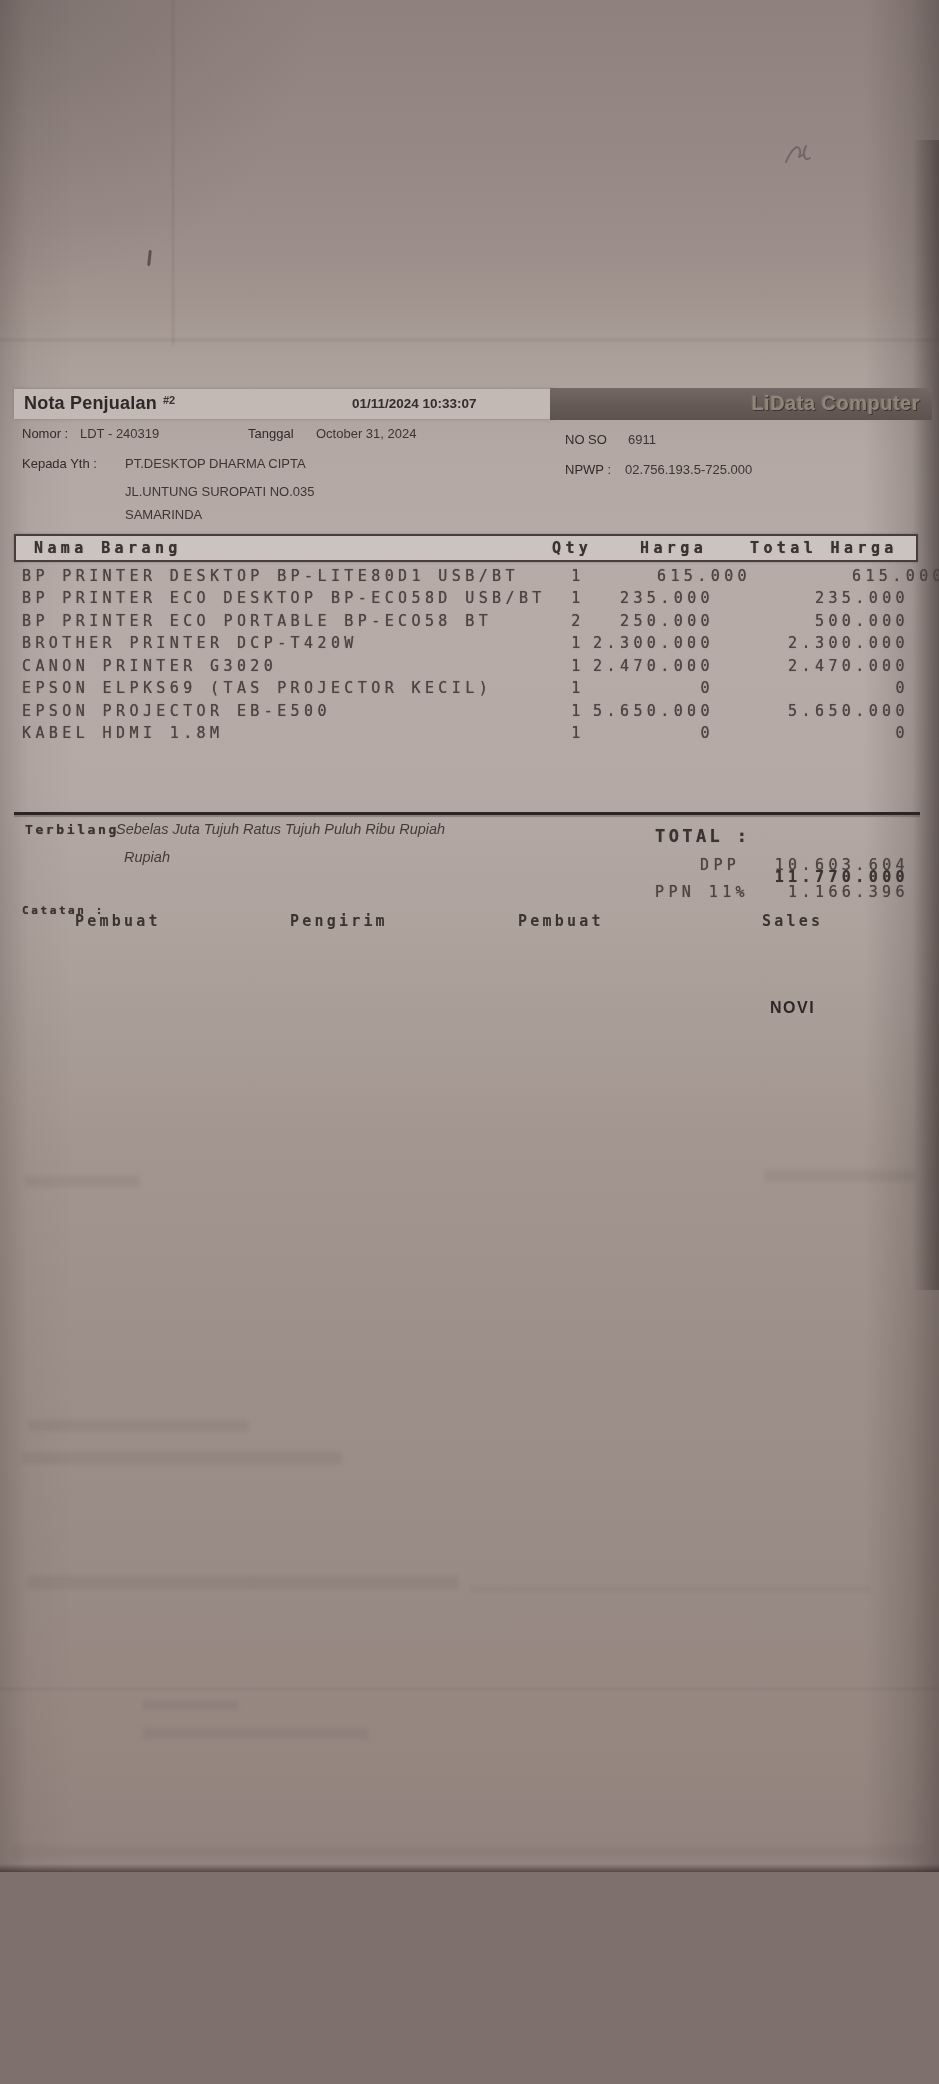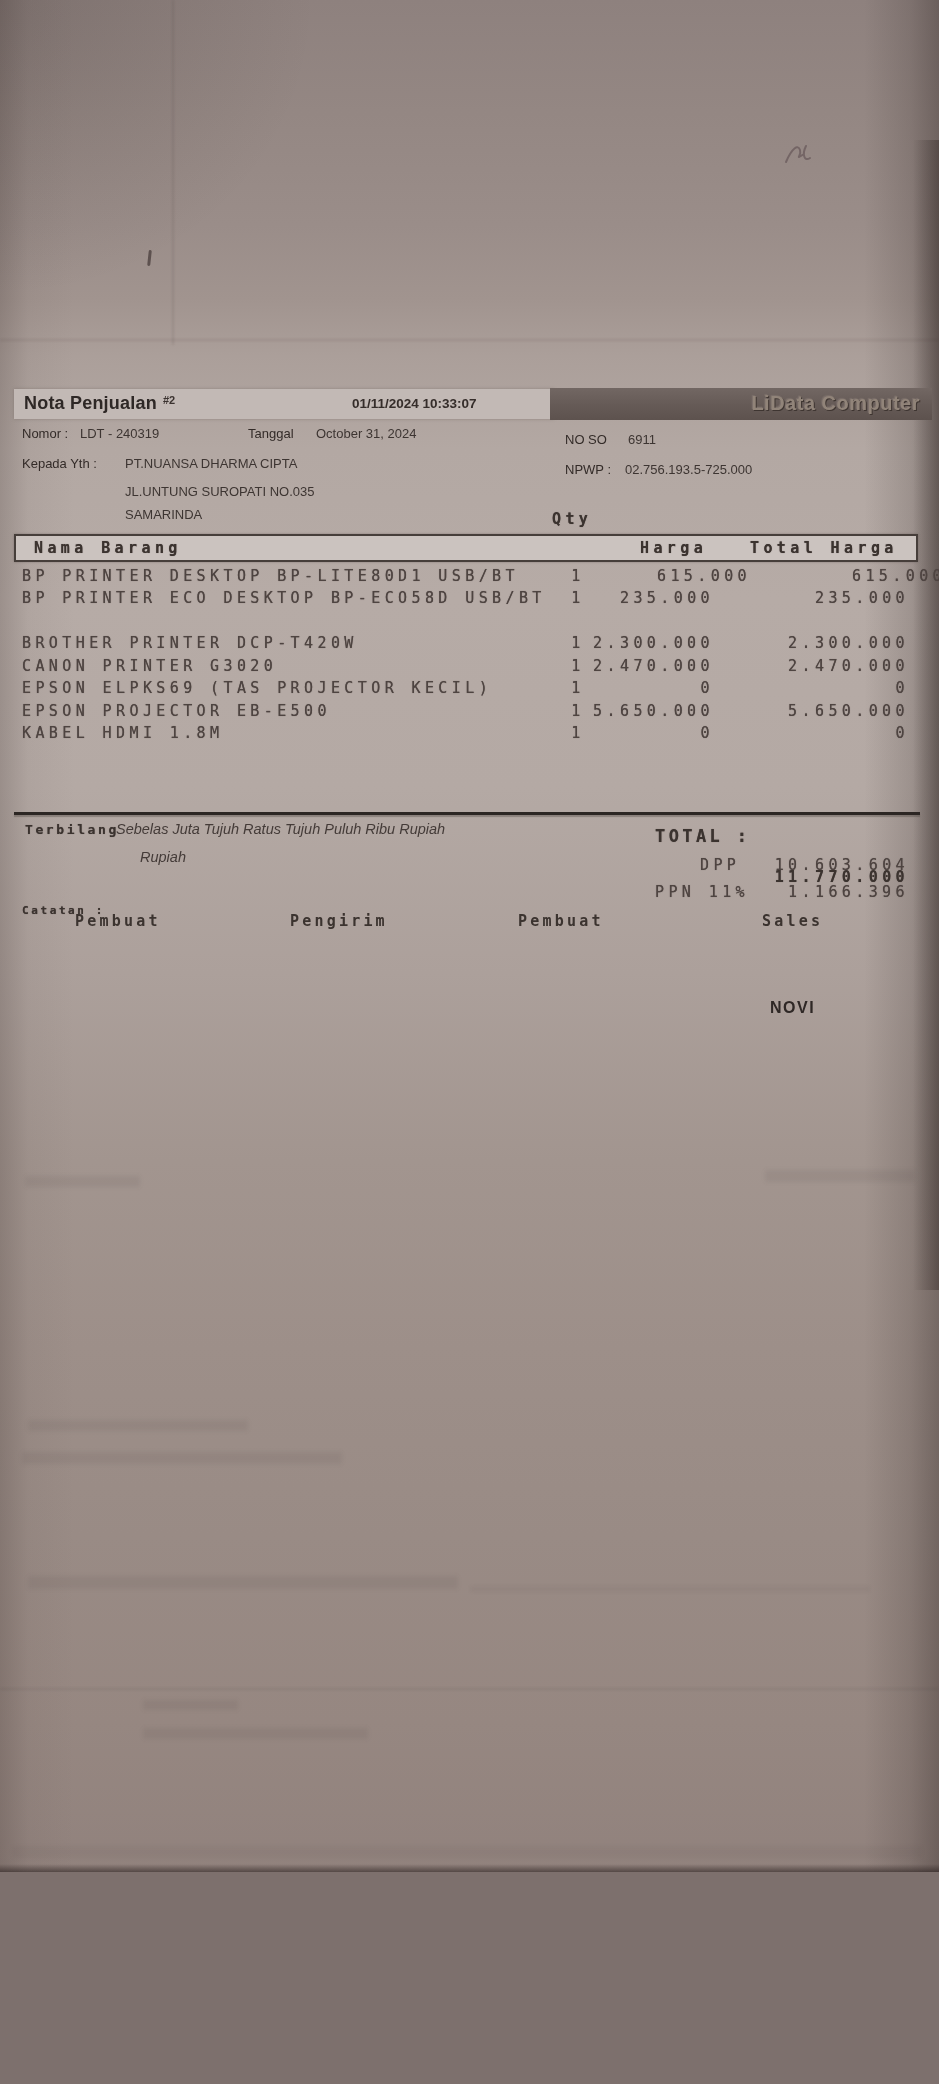--- a/index.html
+++ b/index.html
@@ -74,43 +74,49 @@
   </div>
 
   <span class="pos lbl" style="left:22px;top:426px;">Nomor :</span>
   <span class="pos val" style="left:80px;top:426px;">LDT   -  240319</span>
   <span class="pos lbl" style="left:248px;top:426px;">Tanggal</span>
   <span class="pos val" style="left:316px;top:426px;">October 31, 2024</span>
   <span class="pos lbl" style="left:565px;top:432px;">NO SO</span>
   <span class="pos val" style="left:628px;top:432px;">6911</span>
 
   <span class="pos lbl" style="left:22px;top:456px;">Kepada Yth :</span>
-  <span class="pos val" style="left:125px;top:456px;">PT.NUANSA DHARMA CIPTA</span>
+  <span class="pos val" style="left:125px;top:456px;">PT.DESKTOP DHARMA CIPTA</span>
   <span class="pos lbl" style="left:565px;top:462px;">NPWP :</span>
   <span class="pos val" style="left:625px;top:462px;">02.756.193.5-725.000</span>
   <span class="pos val" style="left:125px;top:484px;">JL.UNTUNG SUROPATI NO.035</span>
   <span class="pos val" style="left:125px;top:507px;">SAMARINDA</span>
 
   <div class="thead"></div>
   <span class="pos dm dm-b" style="left:34px;top:539px;">Nama Barang</span>
-  <span class="pos dm dm-b" style="left:552px;top:510px;">Qty</span>
+  <span class="pos dm dm-b" style="left:552px;top:539px;">Qty</span>
   <span class="pos dm dm-b" style="left:640px;top:539px;">Harga</span>
   <span class="pos dm dm-b" style="left:750px;top:539px;">Total Harga</span>
 
   <div class="item-row" style="top:567px;padding-left:37px;">
     <span class="dm row-name">BP PRINTER DESKTOP BP-LITE80D1 USB/BT</span>
     <span class="dm row-qty">1</span>
     <span class="dm row-harga">615.000</span>
     <span class="dm row-total">615.000</span>
   </div>
   <div class="item-row" style="top:589px;">
     <span class="dm row-name">BP PRINTER ECO DESKTOP BP-ECO58D USB/BT</span>
     <span class="dm row-qty">1</span>
     <span class="dm row-harga">235.000</span>
     <span class="dm row-total">235.000</span>
+  </div>
+  <div class="item-row" style="top:612px;">
+    <span class="dm row-name">BP PRINTER ECO PORTABLE BP-ECO58 BT</span>
+    <span class="dm row-qty">2</span>
+    <span class="dm row-harga">250.000</span>
+    <span class="dm row-total">500.000</span>
   </div>
   <div class="item-row" style="top:634px;">
     <span class="dm row-name">BROTHER PRINTER DCP-T420W</span>
     <span class="dm row-qty">1</span>
     <span class="dm row-harga">2.300.000</span>
     <span class="dm row-total">2.300.000</span>
   </div>
   <div class="item-row" style="top:657px;">
     <span class="dm row-name">CANON PRINTER G3020</span>
     <span class="dm row-qty">1</span>
@@ -132,21 +138,21 @@
   <div class="item-row" style="top:724px;">
     <span class="dm row-name">KABEL HDMI 1.8M</span>
     <span class="dm row-qty">1</span>
     <span class="dm row-harga">0</span>
     <span class="dm row-total">0</span>
   </div>
 
   <div class="rule-heavy"></div>
   <span class="pos dm dm-b" style="left:25px;top:822px;font-size:13px;letter-spacing:2.6px;">Terbilang</span>
   <span class="pos terbilang-italic" style="left:116px;top:821px;">Sebelas Juta Tujuh Ratus Tujuh Puluh  Ribu  Rupiah</span>
-  <span class="pos terbilang-italic" style="left:140px;top:849px;">Rupiah</span>
+  <span class="pos terbilang-italic" style="left:124px;top:849px;">Rupiah</span>
 
   <span class="pos dm dm-b" style="left:655px;top:826px;font-size:17px;letter-spacing:3.4px;">TOTAL :</span>
   <span class="pos dm dm-b row-total" style="top:868px;">11.770.000</span>
   <span class="pos dm" style="left:700px;top:856px;">DPP</span>
   <span class="pos dm row-total" style="top:856px;">10.603.604</span>
   <span class="pos dm dm-b" style="left:22px;top:904px;font-size:11px;letter-spacing:2.6px;">Catatan :</span>
   <span class="pos dm" style="left:655px;top:883px;">PPN 11%</span>
   <span class="pos dm row-total" style="top:883px;">1.166.396</span>
 
   <span class="pos sig" style="left:75px;top:912px;">Pembuat</span>

